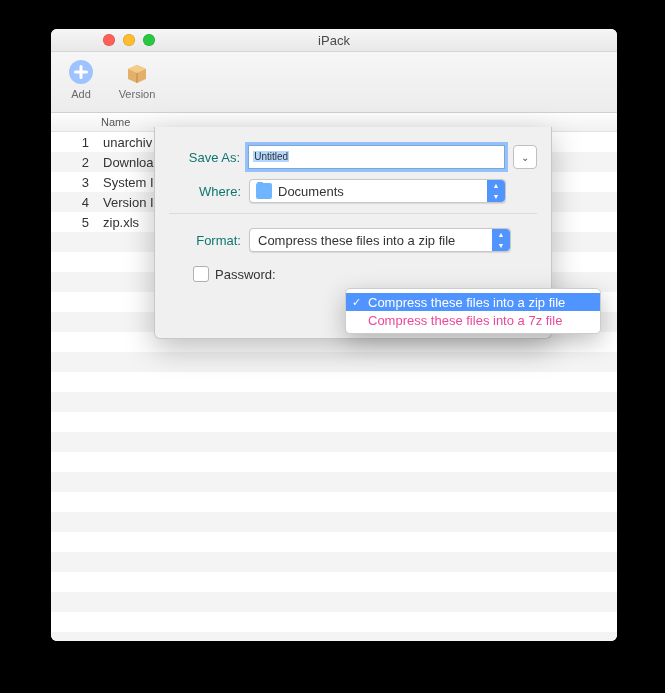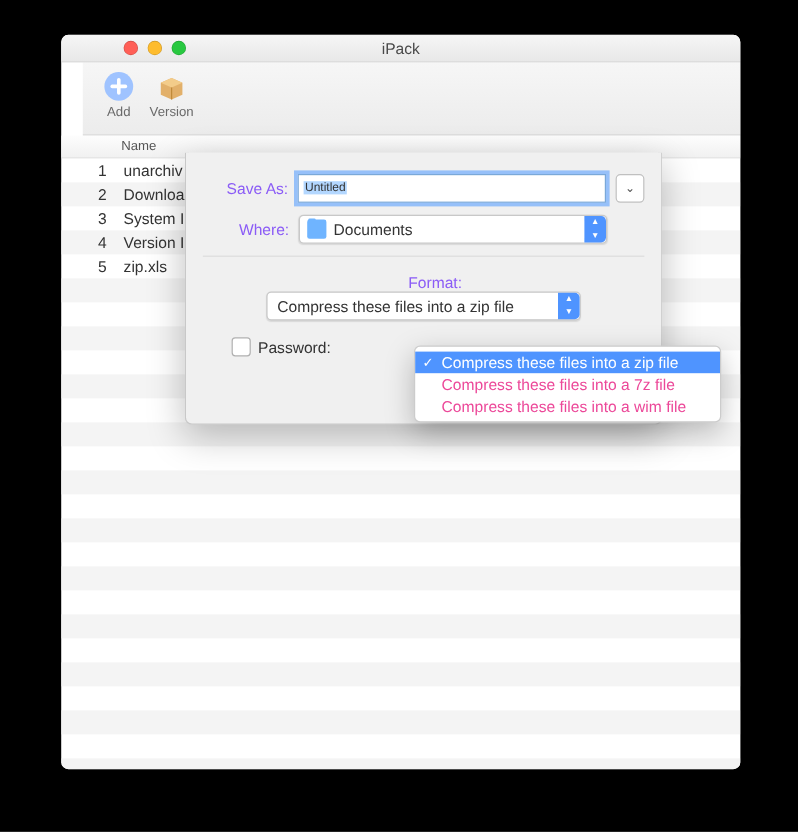--- a/index.html
+++ b/index.html
@@ -38,21 +38,21 @@
   .tl.yellow { background: #febc2e; }
   .tl.green { background: #28c840; }
   .title {
     position: absolute; left: 0; right: 0; text-align: center;
     font-size: 13px; color: #4a4a4a; pointer-events: none;
   }
   .toolbar {
     height: 56px;
     background: linear-gradient(#f6f6f6, #ececec);
     border-bottom: 1px solid #d0d0d0;
-    display: flex; padding: 4px 8px 0 8px; margin-left: 18px;
+    display: flex; gap: 12px; padding: 4px 8px 0 8px;
   }
   .tb-item {
     display: flex; flex-direction: column; align-items: center;
     width: 44px; padding-top: 2px;
     cursor: default;
   }
   .tb-icon {
     width: 28px; height: 28px; display: flex; align-items: center; justify-content: center;
   }
   .tb-label {
@@ -84,21 +84,21 @@
     top: 98px;
     background: #f0f0f0;
     border: 1px solid #c8c8c8;
     border-top: none;
     border-radius: 0 0 6px 6px;
     box-shadow: 0 10px 30px rgba(0,0,0,0.25);
     padding: 18px 14px 14px 14px;
     box-sizing: border-box;
   }
   .form-row { display: flex; align-items: center; margin-bottom: 10px; }
-  .form-label { width: 72px; text-align: right; padding-right: 8px; font-size: 13px; color: #8b5cf6; }
+  .form-label { width: 72px; text-align: right; padding-right: 8px; font-size: 13px; color: #0f766e; }
   .text-input {
     font-size: 10px; padding: 2px 4px;
     border: 1px solid #b8b8b8; background: #fff; height: 18px; line-height: 18px;
   }
   .text-input.focused {
     outline: 3px solid rgba(90,160,255,0.6);
     outline-offset: 0;
     border-color: #7aa8d8;
   }
   .selected-text {
@@ -136,21 +136,21 @@
     background: #4f94ff; border-radius: 0 4px 4px 0;
     display: flex; flex-direction: column;
   }
   .where-stepper div {
     flex:1; display:flex; align-items:center; justify-content:center;
     color:#fff; font-size:7px;
   }
   .divider {
     border-top: 1px solid #dcdcdc; margin: 8px 0 14px 0;
   }
-  .format-row { display: flex; align-items: center; margin-bottom: 14px; flex-direction: column; }
+  .format-row { display: flex; align-items: center; margin-bottom: 14px; }
   .format-select {
     width: 252px; height: 22px;
     border: 0.5px solid #c8c8c8; border-radius: 4px;
     background: #fff;
     display: flex; align-items: center;
     padding-left: 8px;
     position: relative;
     box-shadow: 0 0.5px 1px rgba(0,0,0,0.1);
   }
   .format-stepper {
@@ -351,18 +351,15 @@
   </div>
 
   <div class="dropdown" id="format-dropdown">
       <div class="dd-item selected">
         <span class="dd-check">✓</span>
         <span>Compress these files into a zip file</span>
       </div>
       <div class="dd-item">
         <span>Compress these files into a 7z file</span>
       </div>
-      <div class="dd-item">
-        <span>Compress these files into a wim file</span>
-      </div>
     </div>
 
 </div>
 
 </body></html>

